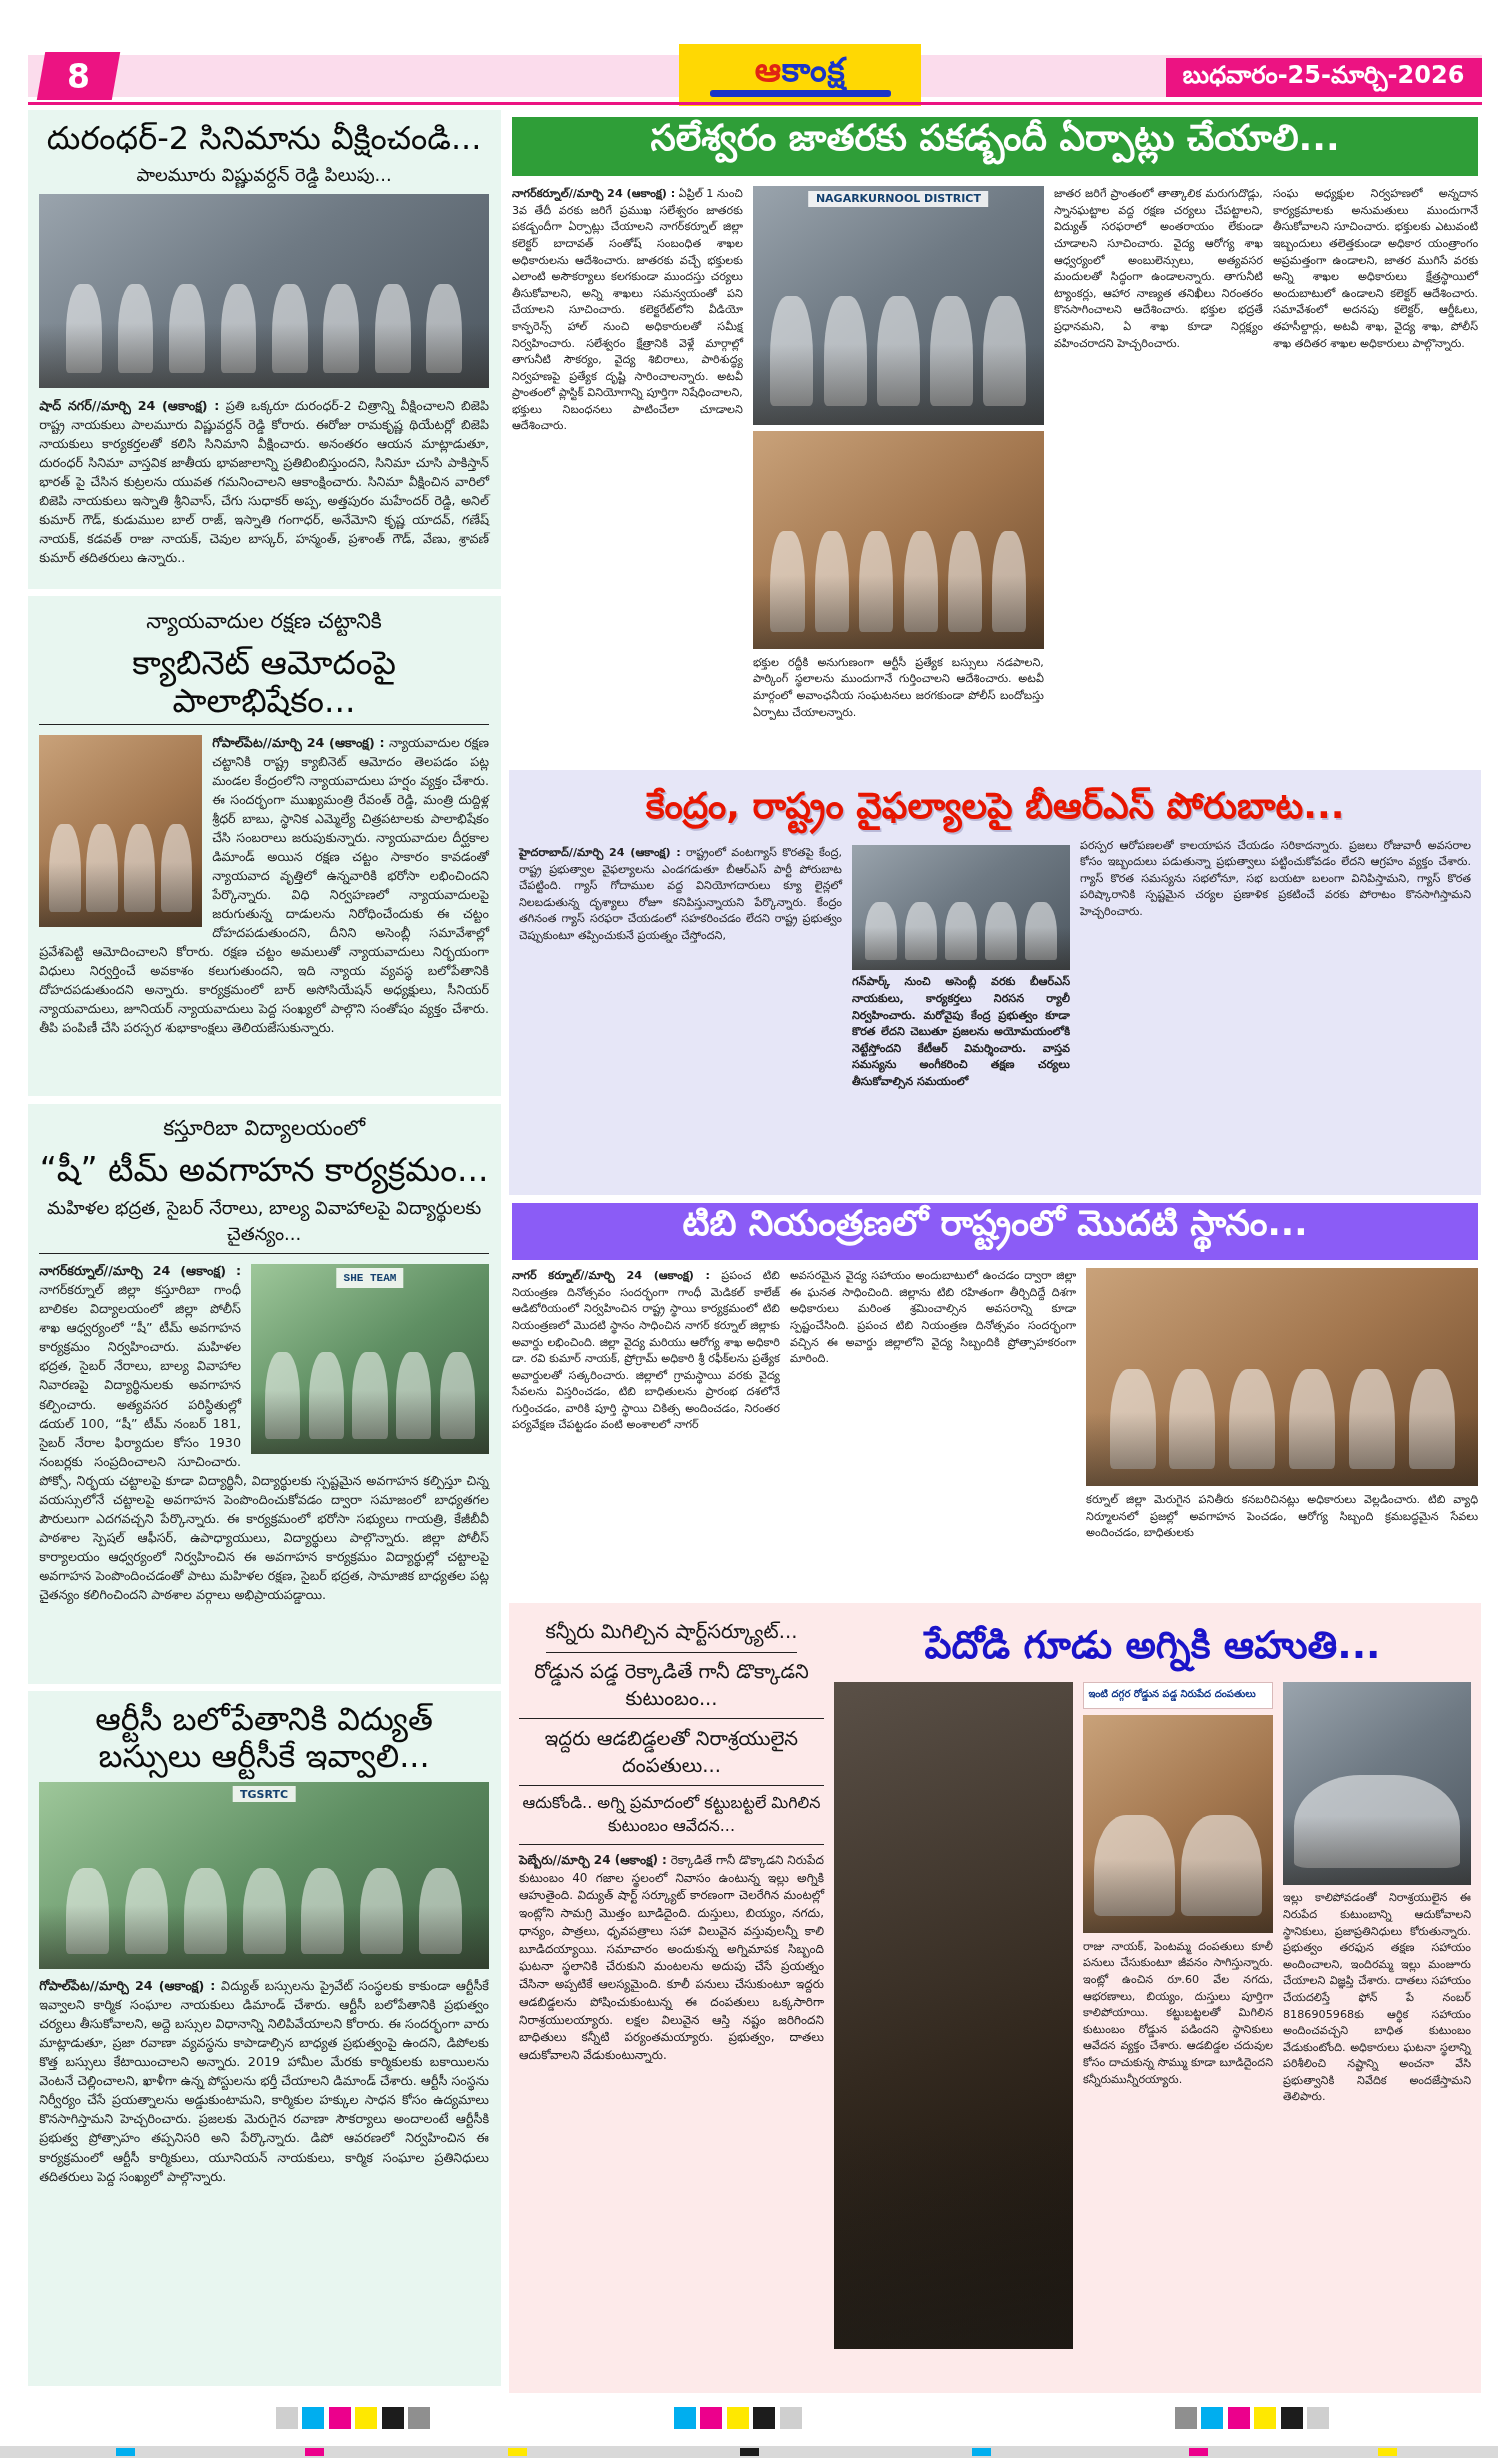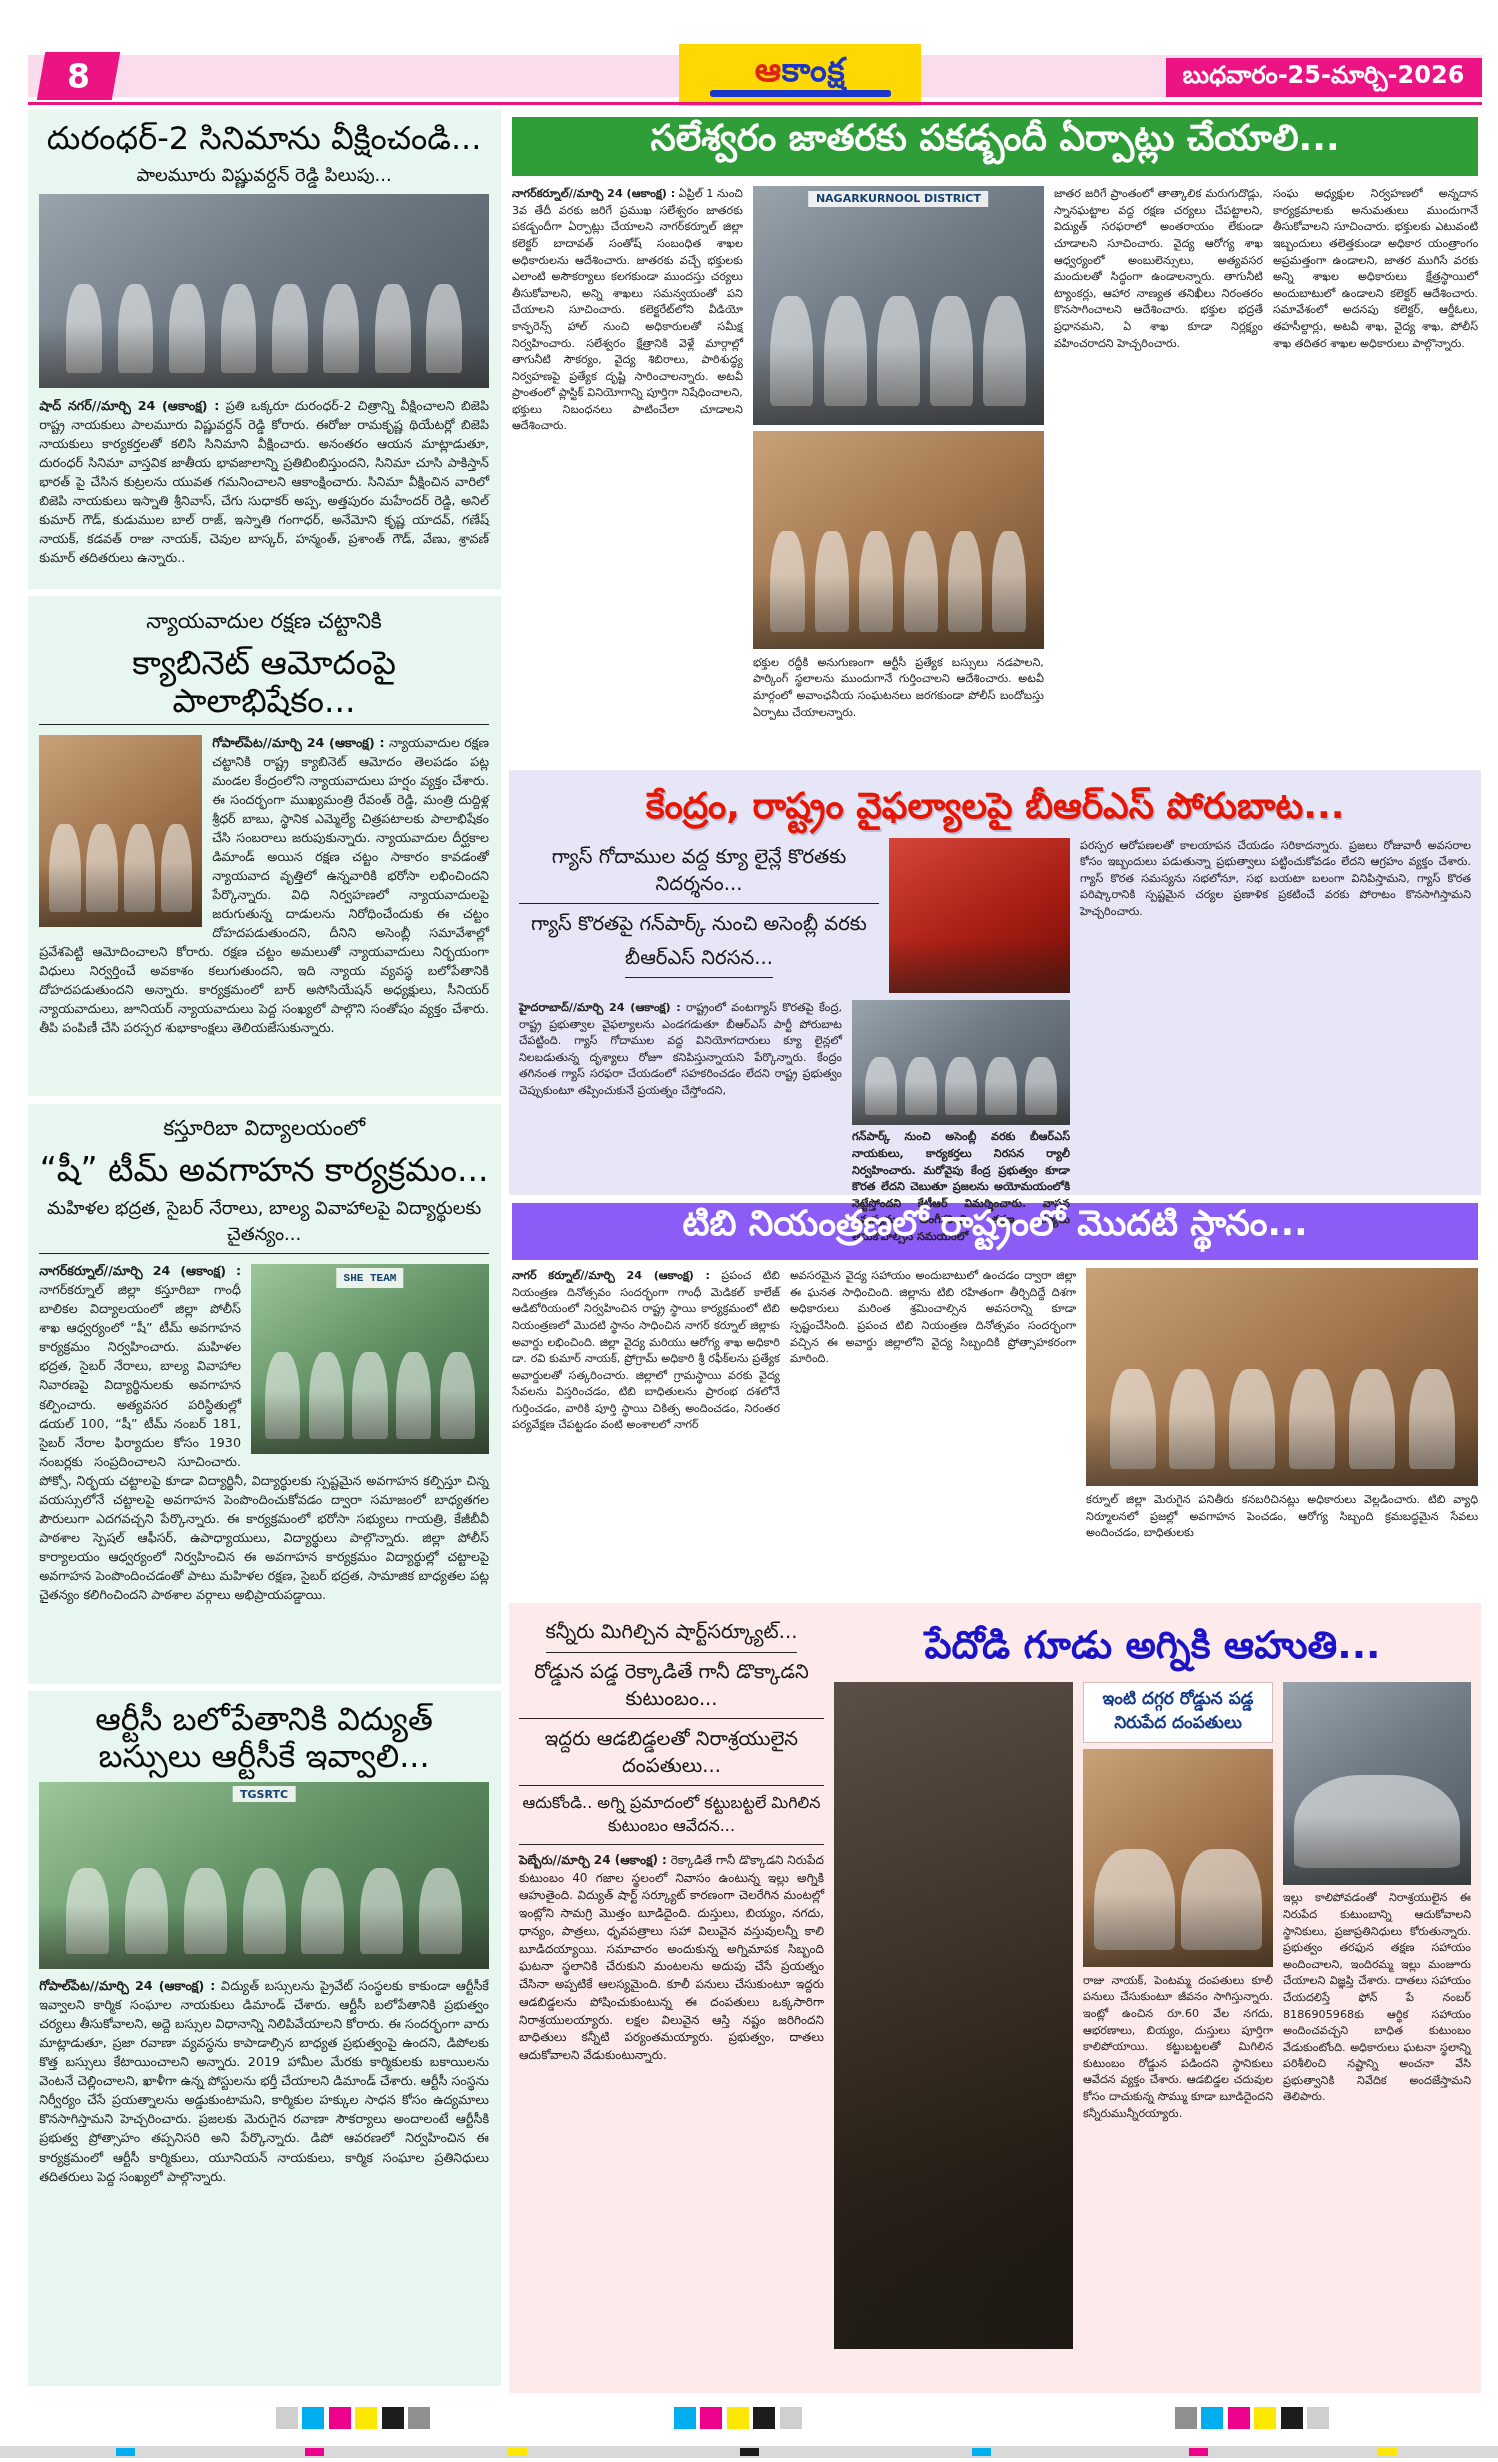--- a/index.html
+++ b/index.html
@@ -77,21 +77,21 @@
   .rcol { flex:1; }
   .small-body { font-size:11.2px; line-height:1.48; text-align:justify; color:#202020; }
 
   .sec-r1 { background:#ffffff; padding:7.3px 2.9px 10px; }
   .sec-r2 { background:#e6e6f7; padding:5.8px 10px 10px; }
   .sec-r3 { background:#ffffff; padding:0 2.9px 8.7px; }
   .sec-r4 { background:#fdeaea; padding:10px; }
 
   .sub-center { text-align:center; font-size:19.6px; color:#151515; margin:7.3px auto 2.9px; }
   .caption-box { background:#ffffff; border:0.7px solid #d9b9b9; color:#143a8c; font-weight:bold;
-      font-size:17px; text-align:center; padding:5.8px 4.4px; margin-bottom:5.8px; }
+      font-size:10px; padding:5.8px 4.4px; margin-bottom:5.8px; }
 
   
   .reg-cluster { position:absolute; display:flex; gap:4.4px; }
   .reg-sq { width:22px; height:22px; }
   .c-gray1{background:#cfcfcf;} .c-cyan{background:#00aeef;} .c-mag{background:#ec008c;}
   .c-yel{background:#ffe800;} .c-blk{background:#1c1c1c;} .c-gray2{background:#8f8f8f;}
   .bottom-strip { position:absolute; left:0; right:0; bottom:4.4px; height:11.6px; background:#d9d9d9; }
   .bottom-strip i { position:absolute; top:2.2px; width:19px; height:7.3px; display:block; }
 </style>
 </head>
@@ -235,28 +235,20 @@
         </div>
         <div class="rcol small-body" style="flex:0 0 209px;">జాతర జరిగే ప్రాంతంలో తాత్కాలిక మరుగుదొడ్లు, స్నానఘట్టాల వద్ద రక్షణ చర్యలు చేపట్టాలని, విద్యుత్ సరఫరాలో అంతరాయం లేకుండా చూడాలని సూచించారు. వైద్య ఆరోగ్య శాఖ ఆధ్వర్యంలో అంబులెన్సులు, అత్యవసర మందులతో సిద్ధంగా ఉండాలన్నారు. తాగునీటి ట్యాంకర్లు, ఆహార నాణ్యత తనిఖీలు నిరంతరం కొనసాగించాలని ఆదేశించారు. భక్తుల భద్రతే ప్రధానమని, ఏ శాఖ కూడా నిర్లక్ష్యం వహించరాదని హెచ్చరించారు.</div>
         <div class="rcol small-body">సంఘ అధ్యక్షుల నిర్వహణలో అన్నదాన కార్యక్రమాలకు అనుమతులు ముందుగానే తీసుకోవాలని సూచించారు. భక్తులకు ఎటువంటి ఇబ్బందులు తలెత్తకుండా అధికార యంత్రాంగం అప్రమత్తంగా ఉండాలని, జాతర ముగిసే వరకు అన్ని శాఖల అధికారులు క్షేత్రస్థాయిలో అందుబాటులో ఉండాలని కలెక్టర్ ఆదేశించారు. సమావేశంలో అదనపు కలెక్టర్, ఆర్డీఓలు, తహసీల్దార్లు, అటవీ శాఖ, వైద్య శాఖ, పోలీస్ శాఖ తదితర శాఖల అధికారులు పాల్గొన్నారు.</div>
       </div>
     </div>
 
     <div class="sec sec-r2" style="height:425px;">
       <div class="headline-red">కేంద్రం, రాష్ట్రం వైఫల్యాలపై బీఆర్ఎస్ పోరుబాట...</div>
       <div class="row">
         <div class="rcol" style="flex:0 0 551px;">
-          <div class="row">
-            <div class="rcol">
-              <div class="sub-center"><span class="u">గ్యాస్ గోదాముల వద్ద క్యూ లైన్లే కొరతకు నిదర్శనం...</span></div>
-              <div class="sub-center">గ్యాస్ కొరతపై గన్‌పార్క్ నుంచి అసెంబ్లీ వరకు</div>
-              <div class="sub-center"><span class="u">బీఆర్ఎస్ నిరసన...</span></div>
-            </div>
-            <div class="photo red" style="flex:0 0 181px; height:155px;"></div>
-          </div>
           <div class="row" style="margin-top:7.3px;">
             <div class="rcol small-body">
               <span class="dateline">హైదరాబాద్//మార్చి 24 (ఆకాంక్ష) :</span>
               <span>రాష్ట్రంలో వంటగ్యాస్ కొరతపై కేంద్ర, రాష్ట్ర ప్రభుత్వాల వైఫల్యాలను ఎండగడుతూ బీఆర్ఎస్ పార్టీ పోరుబాట చేపట్టింది. గ్యాస్ గోదాముల వద్ద వినియోగదారులు క్యూ లైన్లలో నిలబడుతున్న దృశ్యాలు రోజూ కనిపిస్తున్నాయని పేర్కొన్నారు. కేంద్రం తగినంత గ్యాస్ సరఫరా చేయడంలో సహకరించడం లేదని రాష్ట్ర ప్రభుత్వం చెప్పుకుంటూ తప్పించుకునే ప్రయత్నం చేస్తోందని,</span>
             </div>
             <div class="rcol" style="flex:0 0 218px;font-weight:bold;">
               <div class="photo" style="height:125px;">
                 <div class="ppl">
                     <i></i>
                     <i></i>

